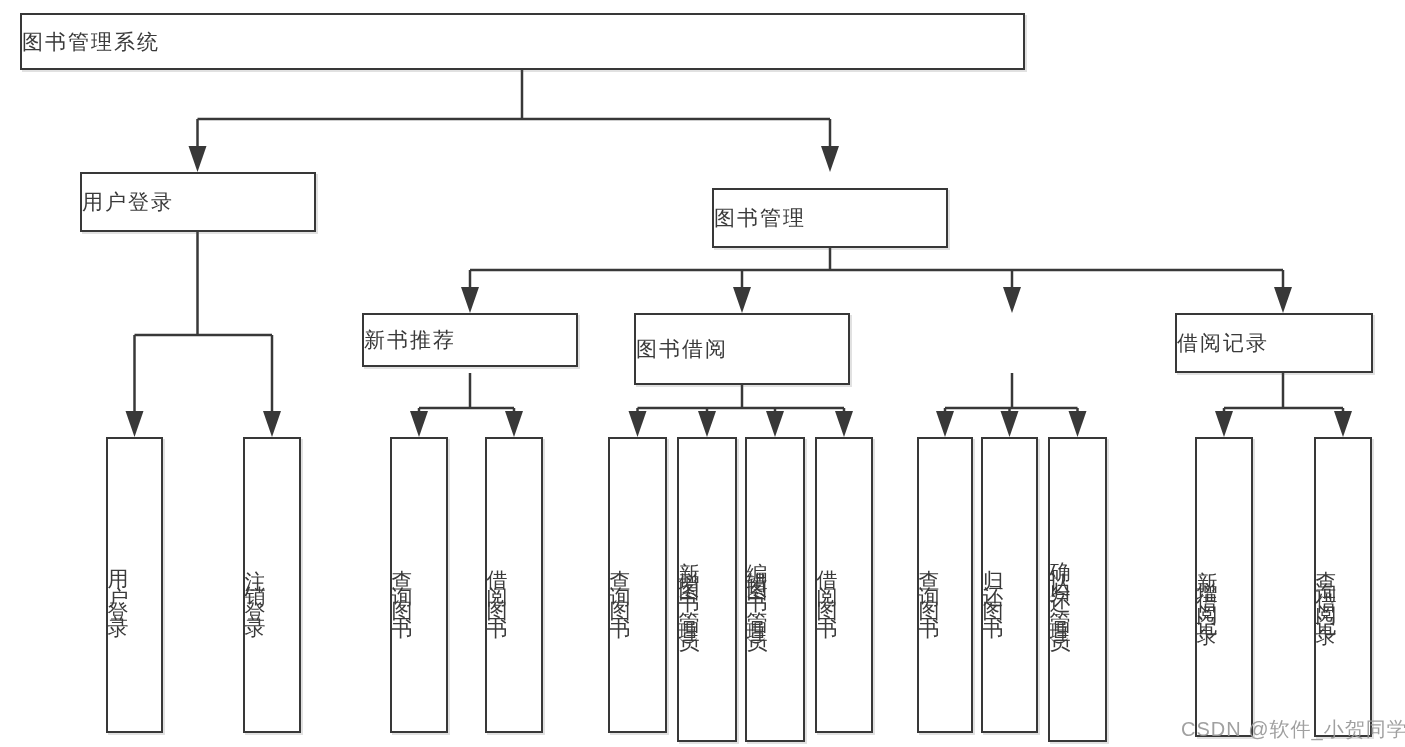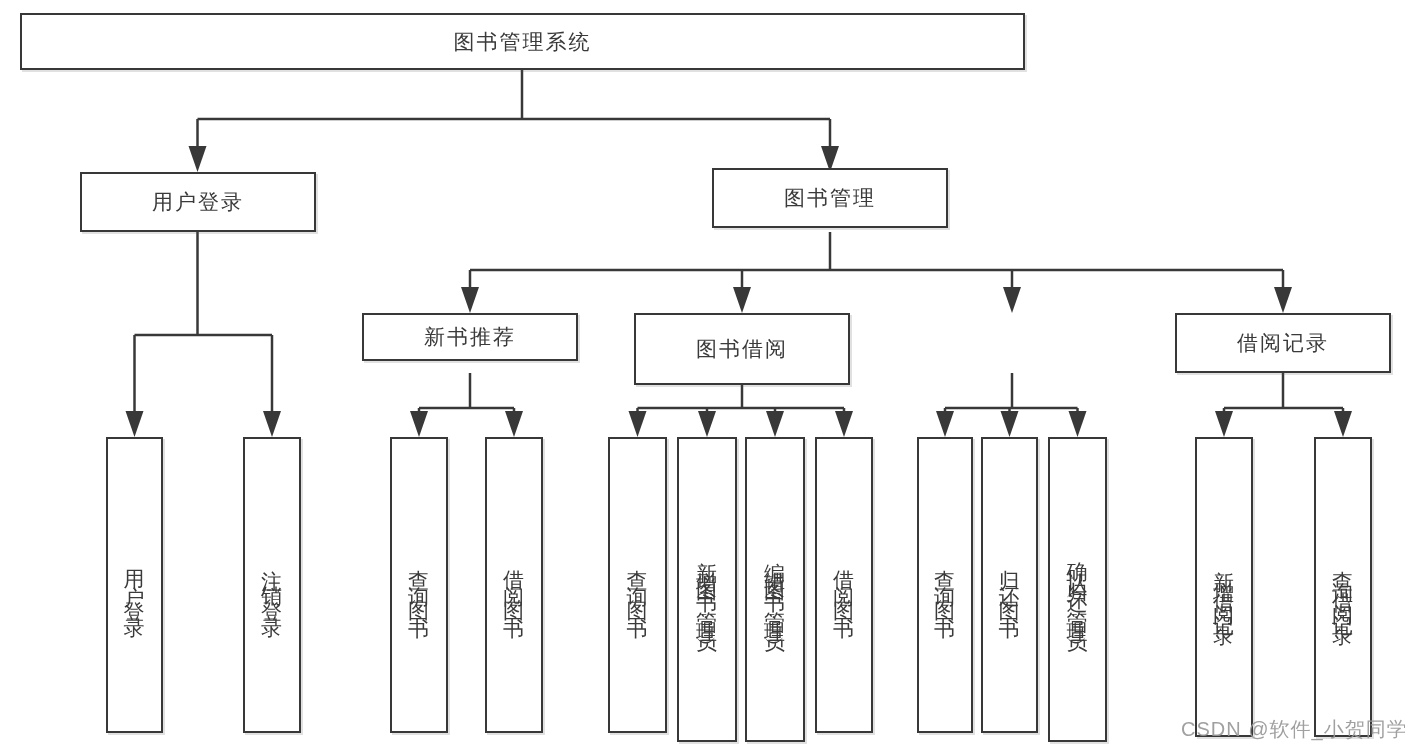--- a/index.html
+++ b/index.html
@@ -25,35 +25,34 @@
   #connectors line { stroke: #383838; stroke-width: 2.5; }
   #connectors polygon { fill: #383838; }
 
   .box {
     position: absolute;
     background: #ffffff;
     border: 2px solid #383838;
     box-sizing: border-box;
     display: flex;
     align-items: center;
-    justify-content: center;
     font-size: 21px;
     letter-spacing: 2px;
     color: #3a3a3a;
     box-shadow: 2px 2px 0 rgba(90,90,90,0.18);
   }
 
   
   .root-box      { left: 20px;   top: 13px;  width: 1005px; height: 57px; }
   .n-user-login  { left: 80px;   top: 172px; width: 236px;  height: 60px; }
-  .n-book-mgmt   { left: 712px;  top: 168px; width: 236px;  height: 60px; }
-  .n-new-rec     { left: 362px;  top: 313px; width: 216px;  height: 48px; }
+  .n-book-mgmt   { left: 712px;  top: 188px; width: 236px;  height: 60px; }
+  .n-new-rec     { left: 362px;  top: 313px; width: 216px;  height: 54px; }
   .n-borrow      { left: 634px;  top: 313px; width: 216px;  height: 72px; }
   .n-current     { left: 904px;  top: 313px; width: 217px;  height: 60px; }
-  .n-record      { left: 1175px; top: 313px; width: 216px;  height: 60px; }
+  .n-record      { left: 1175px; top: 313px; width: 198px;  height: 60px; }
 
   
   .vbox { top: 437px; height: 296px; }
   .vbox span {
     writing-mode: vertical-rl;
     text-orientation: mixed;
     letter-spacing: 16px;
     line-height: 1;
     white-space: nowrap;
   }

